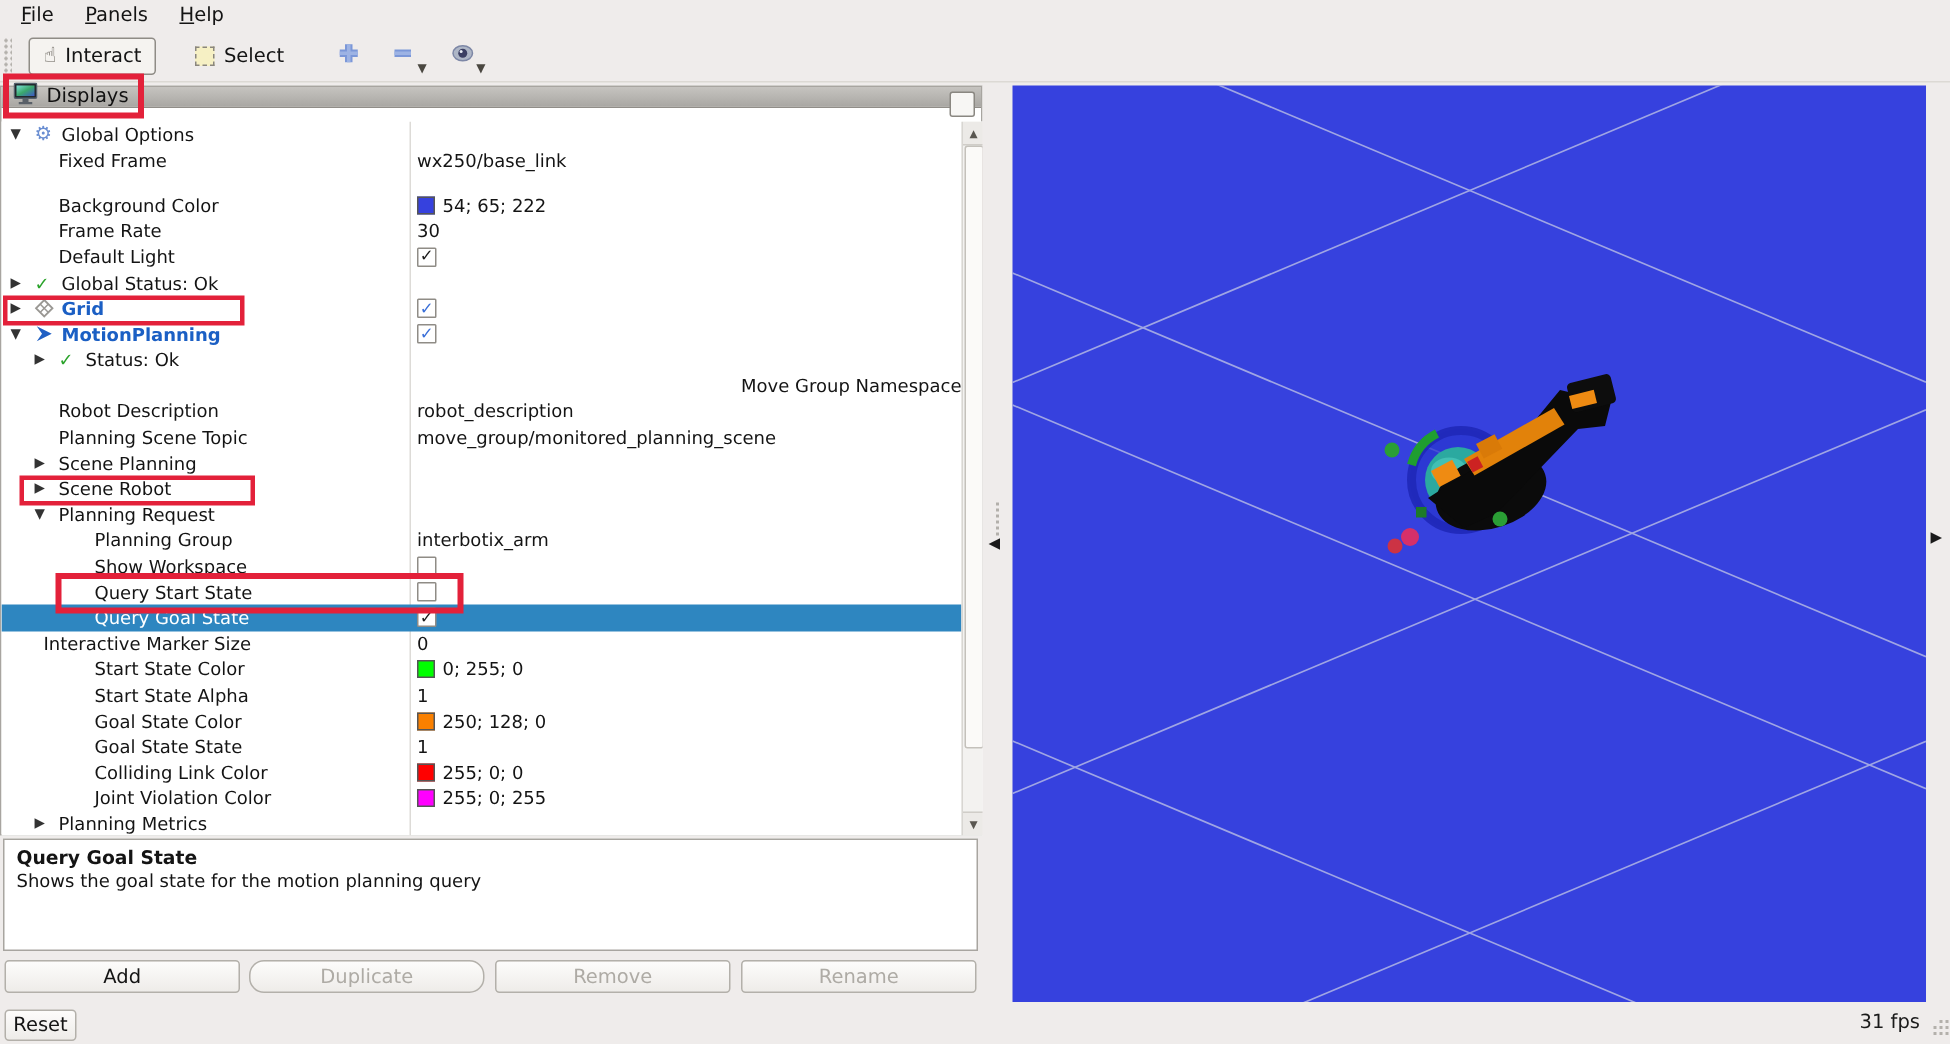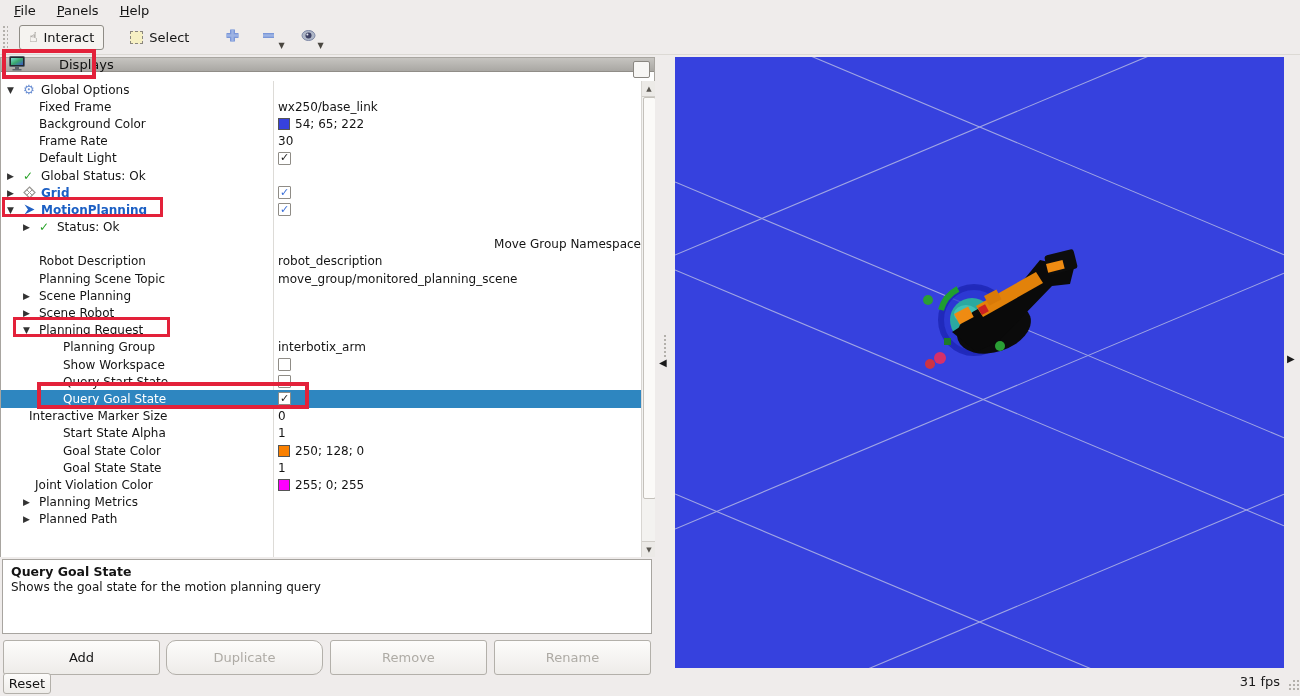--- a/index.html
+++ b/index.html
@@ -15,21 +15,21 @@
   .toolbar{position:absolute;left:0;top:20px;width:1300px;height:35px;display:flex;align-items:center;background:#efeceb;border-bottom:1px solid #dcd9d4;box-sizing:border-box;}
   .tb-handle{width:6px;height:24px;margin-left:2px;background-image:radial-gradient(#b3b0ab 1px,transparent 1.2px);background-size:4px 4px;}
   .tb-btn{display:flex;align-items:center;gap:6px;padding:4px 9px;font-size:13px;border-radius:3px;border:1px solid transparent;}
   .tb-btn.active{border-color:#8f8c86;background:#f5f3f0;}
   .tb-sep{width:18px;}
   .tb-icon-btn{display:flex;align-items:flex-end;margin:0 7px;}
   .tb-caret{font-size:8px;color:#4a4740;margin-left:1px;transform:translateY(3px);}
 
   
   .displays-panel{position:absolute;left:0;top:57px;width:655px;height:500px;background:#fff;border:1px solid #a8a5a0;box-sizing:border-box;}
-  .panel-title{position:absolute;left:0;top:0;width:100%;height:14px;background:linear-gradient(#c6c4c0,#a9a7a3);display:flex;align-items:center;padding-left:8px;box-sizing:border-box;font-size:13px;color:#111;border-bottom:1px solid #908d88;gap:28px;}
+  .panel-title{position:absolute;left:0;top:0;width:100%;height:14px;background:linear-gradient(#c6c4c0,#a9a7a3);display:flex;align-items:center;padding-left:8px;box-sizing:border-box;font-size:13px;color:#111;border-bottom:1px solid #908d88;}
   .panel-title .title-text{margin-left:6px;}
   .float-btn{position:absolute;right:4px;top:3px;width:15px;height:15px;background:#f7f6f4;border:1px solid #8a8781;border-radius:2px;}
 
   .tree{position:absolute;left:0;top:23px;width:655px;height:476px;background:#fff;overflow:hidden;}
   .col-sep{position:absolute;left:272px;top:0;width:1px;height:100%;background:#dddbd7;}
   .tree-row{position:relative;height:17.2px;display:flex;align-items:center;box-sizing:border-box;width:640px;}
   .tree-row.selected{background:#2e86c0;}
   .tree-row.selected .tree-label{color:#fff;}
   .expander{display:inline-block;width:16px;font-size:9px;color:#333;text-align:left;flex:none;}
   .tree-icon{display:inline-flex;width:18px;flex:none;align-items:center;}
@@ -59,21 +59,21 @@
 
   
   .viewport{position:absolute;left:675px;top:57px;width:609px;height:611px;background:#3641de;}
 
   
   .desc-box{position:absolute;left:2px;top:559px;width:650px;height:75px;background:#fff;border:1px solid #a8a5a0;box-sizing:border-box;padding:4px 8px;}
   .desc-title{font-weight:bold;font-size:12.5px;}
   .desc-body{font-size:12px;margin-top:1px;}
 
   
-  .btn{position:absolute;height:35px;background:linear-gradient(#fdfcfb,#eeece9);border:1px solid #b3b0aa;border-radius:3px;font-size:13px;display:flex;align-items:center;justify-content:center;box-sizing:border-box;color:#141414;}
+  .btn{position:absolute;height:22px;background:linear-gradient(#fdfcfb,#eeece9);border:1px solid #b3b0aa;border-radius:3px;font-size:13px;display:flex;align-items:center;justify-content:center;box-sizing:border-box;color:#141414;}
   .btn.disabled{color:#aeaba5;}
   .btn-add{left:3px;top:640px;width:157px;}
   .btn-duplicate{left:166px;top:640px;width:157px;border-radius:10px;}
   .btn-remove{left:330px;top:640px;width:157px;}
   .btn-rename{left:494px;top:640px;width:157px;}
   .btn-reset{left:3px;top:673px;width:48px;height:21px;}
 
   
   .fps{position:absolute;left:1190px;top:674px;width:90px;text-align:right;font-size:13px;color:#1a1a1a;}
   .grip{position:absolute;left:1289px;top:684px;width:2px;height:2px;background:#b3b0ab;box-shadow:4px 0 #b3b0ab,4px -4px #b3b0ab,0 4px #b3b0ab,4px 4px #b3b0ab,8px 4px #b3b0ab,8px 0 #b3b0ab,8px -4px #b3b0ab;}
@@ -167,21 +167,21 @@
             <span class="tree-label">Global Options</span>
             <span class="tree-value"></span>
           </div>
           <div class="tree-row" style="padding-left: 22px;">
             <span class="expander"></span>
             <span class="tree-label">Fixed Frame</span>
             <span class="tree-value">
               <span>wx250/base_link</span>
             </span>
           </div>
-          <div class="tree-row" style="padding-left: 22px;">
+          <div class="tree-row" style="padding-left: 22px; margin-top: 13px;">
             <span class="expander"></span>
             <span class="tree-label">Background Color</span>
             <span class="tree-value">
               <span class="swatch" style="background: rgb(54, 65, 222);"></span>
               <span>54; 65; 222</span>
             </span>
           </div>
           <div class="tree-row" style="padding-left: 22px;">
             <span class="expander"></span>
             <span class="tree-label">Frame Rate</span>
@@ -301,41 +301,57 @@
           </div>
           <div class="tree-row" style="padding-left: 28px;">
             <span class="expander" style="width: 0px;"></span>
             <span class="tree-label">Interactive Marker Size</span>
             <span class="tree-value">
               <span>0</span>
             </span>
           </div>
           <div class="tree-row" style="padding-left: 62px;">
             <span class="expander" style="width: 0px;"></span>
+            <span class="tree-label">Start State Color</span>
+            <span class="tree-value">
+              <span class="swatch" style="background: rgb(0, 255, 0);"></span>
+              <span>0; 255; 0</span>
+            </span>
+          </div>
+          <div class="tree-row" style="padding-left: 62px;">
+            <span class="expander" style="width: 0px;"></span>
             <span class="tree-label">Start State Alpha</span>
             <span class="tree-value">
               <span>1</span>
             </span>
           </div>
           <div class="tree-row" style="padding-left: 62px;">
             <span class="expander" style="width: 0px;"></span>
             <span class="tree-label">Goal State Color</span>
             <span class="tree-value">
               <span class="swatch" style="background: rgb(250, 128, 0);"></span>
               <span>250; 128; 0</span>
             </span>
           </div>
           <div class="tree-row" style="padding-left: 62px;">
             <span class="expander" style="width: 0px;"></span>
             <span class="tree-label">Goal State State</span>
             <span class="tree-value">
               <span>1</span>
             </span>
           </div>
-          <div class="tree-row" style="padding-left: 34px;">
+          <div class="tree-row" style="padding-left: 62px;">
+            <span class="expander" style="width: 0px;"></span>
+            <span class="tree-label">Colliding Link Color</span>
+            <span class="tree-value">
+              <span class="swatch" style="background: rgb(255, 0, 0);"></span>
+              <span>255; 0; 0</span>
+            </span>
+          </div>
+          <div class="tree-row" style="padding-left: 62px;">
             <span class="expander" style="width: 0px;"></span>
             <span class="tree-label">Joint Violation Color</span>
             <span class="tree-value">
               <span class="swatch" style="background: rgb(255, 0, 255);"></span>
               <span>255; 0; 255</span>
             </span>
           </div>
           <div class="tree-row" style="padding-left: 22px;">
             <span class="expander">▶</span>
             <span class="tree-label">Planning Metrics</span>

